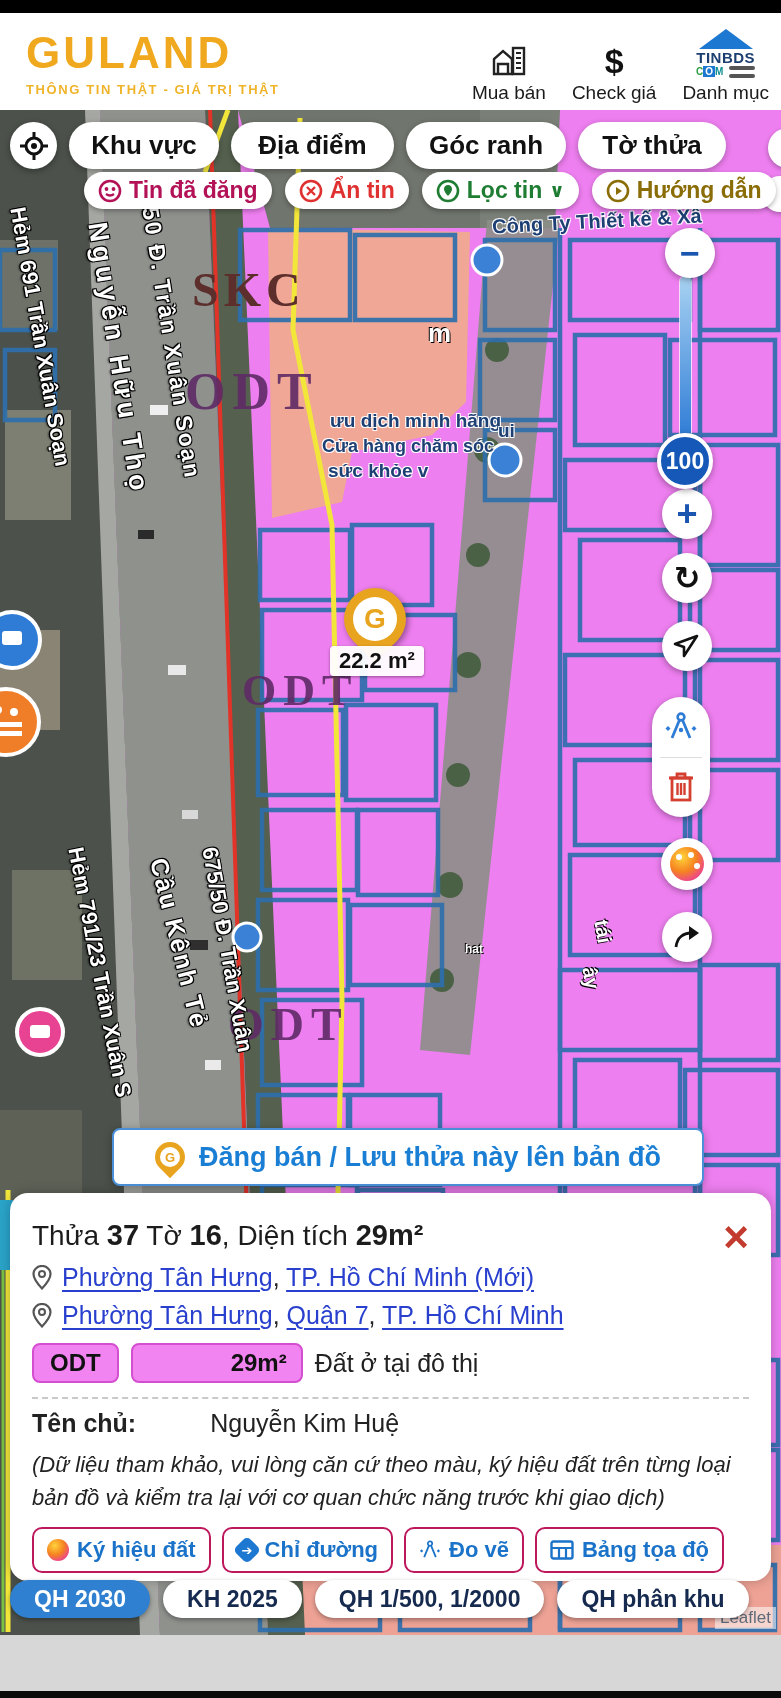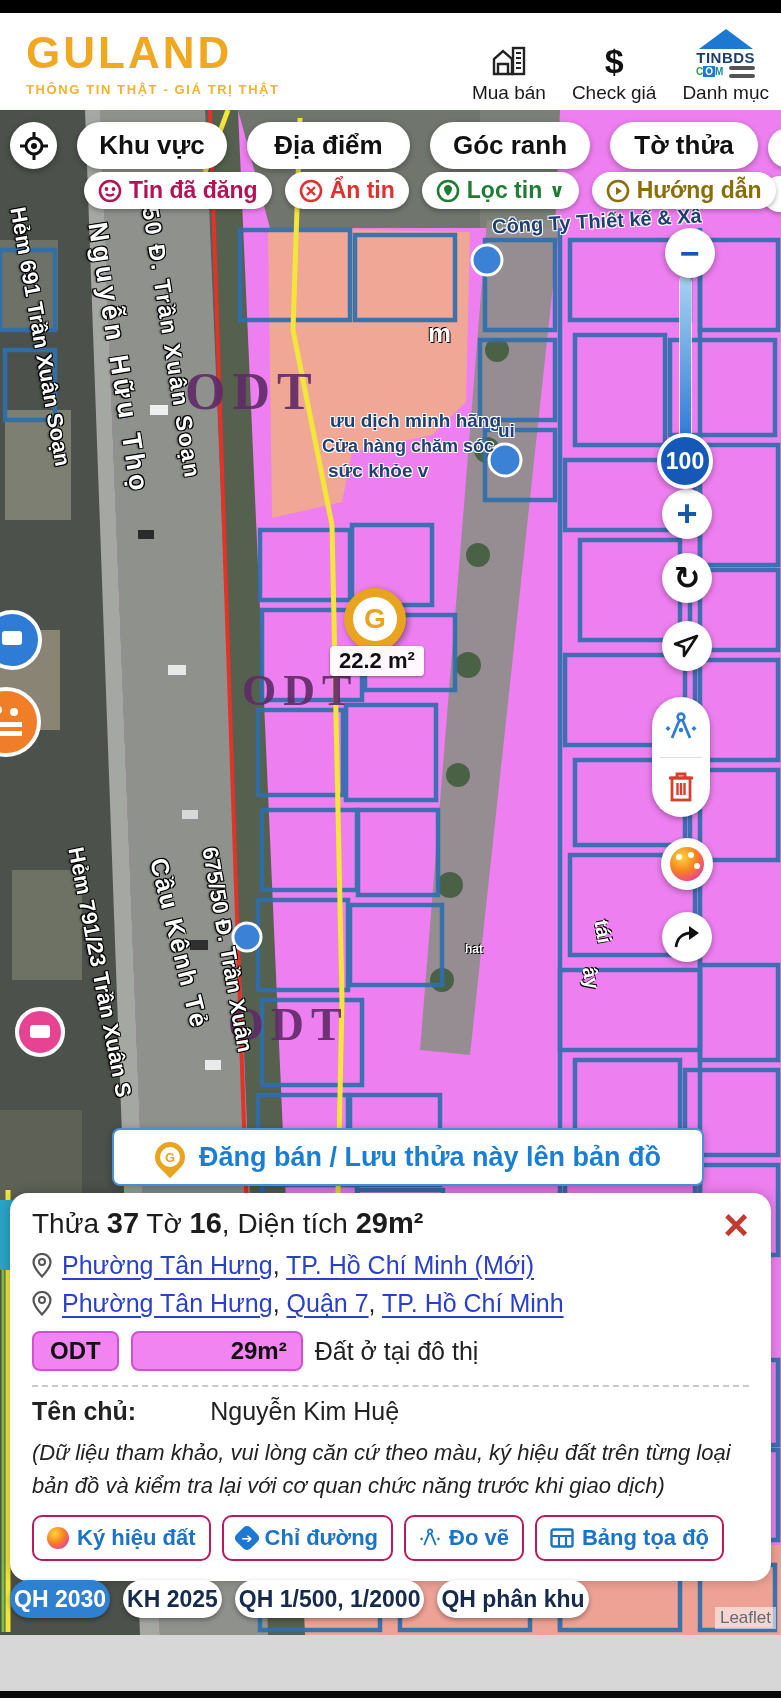--- a/index.html
+++ b/index.html
@@ -30,21 +30,21 @@
   .map svg{position:absolute;top:0;left:0;}
   .maplabel{position:absolute;white-space:nowrap;pointer-events:none;}
   .zone{font-family:"Liberation Serif","DejaVu Serif",serif;font-weight:700;}
   .skc{color:#5c2e2c;letter-spacing:5px;font-size:48px;}
   .odt{color:#5e2a66;letter-spacing:7px;opacity:.9;}
   .street{color:#fff;font-weight:700;text-shadow:-1px -1px 0 #000,1px -1px 0 #000,-1px 1px 0 #000,1px 1px 0 #000,0 2px 2px rgba(0,0,0,.6);transform-origin:0 0;}
   .poi-dark{color:#1d3f73;font-weight:700;text-shadow:-1px -1px 0 rgba(255,255,255,.9),1px -1px 0 rgba(255,255,255,.9),-1px 1px 0 rgba(255,255,255,.9),1px 1px 0 rgba(255,255,255,.9);}
   .frag{color:#fff;font-weight:700;text-shadow:-1px -1px 0 #000,1px 1px 0 #000;transform-origin:0 0;}
 
   
-  .row1{position:absolute;top:122px;left:10px;display:flex;gap:20px;align-items:center;z-index:30;}
+  .row1{position:absolute;top:122px;left:10px;display:flex;gap:12px;align-items:center;z-index:30;}
   .locate{width:47px;height:47px;border-radius:50%;background:#fff;box-shadow:0 2px 6px rgba(0,0,0,.35);display:flex;align-items:center;justify-content:center;flex:0 0 auto;}
   .pill1{height:47px;border-radius:24px;background:#fff;box-shadow:0 2px 6px rgba(0,0,0,.3);display:flex;align-items:center;justify-content:center;font-size:26px;font-weight:600;color:#111;}
   .row2{position:absolute;top:172px;left:84px;display:flex;gap:13px;align-items:center;z-index:30;}
   .pill2{height:37px;border-radius:19px;background:#fff;box-shadow:0 2px 5px rgba(0,0,0,.3);display:flex;align-items:center;gap:7px;padding:0 14px;font-size:23px;font-weight:700;}
   .pill-cut{position:absolute;background:#fff;border-radius:24px;box-shadow:0 2px 5px rgba(0,0,0,.3);z-index:29;}
 
   
   .ctl{position:absolute;background:#fff;border-radius:50%;box-shadow:0 2px 6px rgba(0,0,0,.35);display:flex;align-items:center;justify-content:center;z-index:25;}
   .glyph-blue{color:#1a56b0;font-weight:800;}
   .slider-track{position:absolute;right:90px;top:276px;width:11px;height:162px;border-radius:6px;background:linear-gradient(#a8d2f2,#2f7cd6);box-shadow:0 0 0 1px rgba(255,255,255,.7);z-index:24;}
@@ -61,21 +61,21 @@
   .pin .g{color:#e9a41f;font-size:28px;font-weight:800;}
   .arealbl{position:absolute;background:rgba(255,255,255,.95);border-radius:4px;padding:2px 9px;font-size:22px;font-weight:700;color:#111;box-shadow:0 1px 3px rgba(0,0,0,.4);z-index:21;}
 
   
   .banner{position:absolute;top:1128px;left:112px;width:592px;height:58px;background:#fff;border:2px solid #4a90d9;border-radius:8px;box-shadow:0 2px 8px rgba(0,0,0,.3);display:flex;align-items:center;justify-content:center;gap:14px;z-index:35;}
   .banner .txt{color:#1a7fd4;font-size:27px;font-weight:700;}
   .minipin{position:relative;width:30px;height:30px;background:#e9a41f;border-radius:50% 50% 50% 0;transform:rotate(-45deg);flex:0 0 auto;}
   .minipin .inner{position:absolute;left:5px;top:5px;width:20px;height:20px;border-radius:50%;background:#fff;display:flex;align-items:center;justify-content:center;transform:rotate(45deg);font-size:13px;font-weight:800;color:#e9a41f;}
 
   
-  .panel{position:absolute;top:1193px;left:10px;width:761px;height:388px;background:#fff;border-radius:18px;box-shadow:0 0 12px rgba(0,0,0,.25);padding:14px 22px 10px 22px;z-index:40;overflow:hidden;}
+  .panel{position:absolute;top:1193px;left:10px;width:761px;height:388px;background:#fff;border-radius:18px;box-shadow:0 0 12px rgba(0,0,0,.25);padding:26px 22px 10px 22px;z-index:40;overflow:hidden;}
   .ptitle{font-size:28px;color:#1c1c1c;display:flex;align-items:flex-start;}
   .ptitle b{font-size:29px;}
   .closex{margin-left:auto;font-size:44px;line-height:.8;color:#c23b2e;font-weight:700;}
   .locrow{display:flex;align-items:center;gap:10px;margin-top:9px;font-size:25px;color:#222;}
   .locrow a{color:#2940cf;text-decoration:underline;text-underline-offset:4px;}
   .badges{display:flex;align-items:center;gap:12px;margin-top:13px;}
   .badge{background:#f184f0;border:2px solid #d44fd0;border-radius:8px;font-size:24px;font-weight:700;color:#111;padding:4px 16px;}
   .badge.area{width:172px;text-align:right;padding-right:14px;}
   .landname{font-size:25px;color:#222;}
   .dashes{border:0;border-top:2px dashed #c9c9c9;margin:14px 0 10px 0;}
@@ -83,21 +83,21 @@
   .owner .ol{font-weight:700;}
   .disc{margin-top:10px;font-style:italic;font-size:22px;color:#222;line-height:1.5;}
   .actions{display:flex;gap:11px;margin-top:13px;}
   .abtn{height:46px;border:2px solid #be185d;border-radius:10px;background:#fff;display:flex;align-items:center;gap:8px;padding:0 13px;font-size:22px;font-weight:700;color:#1a73c9;white-space:nowrap;}
   .dirsq{width:20px;height:20px;background:#1d78d2;border-radius:5px;transform:rotate(45deg);display:flex;align-items:center;justify-content:center;}
   .dirsq span{transform:rotate(-45deg);color:#fff;font-size:13px;font-weight:800;}
   .palette.small{width:22px;height:22px;}
 
   
   .layers{position:absolute;top:1580px;left:10px;display:flex;gap:13px;z-index:45;}
-  .lp{height:38px;border-radius:19px;display:flex;align-items:center;padding:0 4px;font-size:23px;font-weight:800;background:#fff;color:#152a4e;box-shadow:0 2px 5px rgba(0,0,0,.35);}
+  .lp{height:38px;border-radius:19px;display:flex;align-items:center;padding:0 24px;font-size:23px;font-weight:800;background:#fff;color:#152a4e;box-shadow:0 2px 5px rgba(0,0,0,.35);}
   .lp.active{background:#2f80d0;color:#fff;}
   .leaflet{position:absolute;top:1607px;right:5px;font-size:17px;color:#5f6b7a;background:rgba(255,255,255,.55);padding:1px 5px;z-index:44;}
 
   .graystrip{position:absolute;top:1635px;left:0;width:781px;height:56px;background:#d7d7d7;z-index:50;}
   .blackbar{position:absolute;top:1691px;left:0;width:781px;height:7px;background:#0a0a0a;z-index:50;}
 </style>
 </head>
 <body>
 
 <div class="screen">
@@ -260,20 +260,21 @@
           <rect x="-6" y="612" width="28" height="5" fill="#fff"></rect>
           <rect x="-6" y="621" width="28" height="5" fill="#fff"></rect>
         <circle cx="40" cy="922" r="23" fill="#e84393" stroke="#fff" stroke-width="4"></circle>
         <rect x="30" y="915" width="20" height="13" rx="3" fill="#fff"></rect>
         <circle cx="487" cy="150" r="15" fill="#3b82d6" stroke="#fff" stroke-width="3"></circle>
         <circle cx="505" cy="350" r="16" fill="#3b82d6" stroke="#fff" stroke-width="3"></circle>
         <circle cx="247" cy="827" r="14" fill="#3b82d6" stroke="#fff" stroke-width="3"></circle>
       </g>
     </svg>
 
+    <span class="maplabel zone skc" style="left:192px;top:152px;">SKC</span>
     <span class="maplabel zone odt" style="left:185px;top:252px;font-size:52px;">ODT</span>
     <span class="maplabel zone odt" style="left:242px;top:555px;font-size:44px;">ODT</span>
     <span class="maplabel zone odt" style="left:228px;top:888px;font-size:46px;">ODT</span>
 
     <span class="maplabel street" style="left:30px;top:95px;font-size:22px;transform:rotate(80deg);">Hẻm 691 Trần Xuân Soạn</span>
     <span class="maplabel street" style="left:112px;top:110px;font-size:27px;letter-spacing:4px;transform:rotate(81deg);">Nguyễn Hữu Thọ</span>
     <span class="maplabel street" style="left:163px;top:95px;font-size:23px;letter-spacing:2px;transform:rotate(81deg);">50 Đ. Trần Xuân Soạn</span>
     <span class="maplabel street" style="left:88px;top:735px;font-size:22px;transform:rotate(79deg);">Hẻm 791/23 Trần Xuân S</span>
     <span class="maplabel street" style="left:172px;top:745px;font-size:25px;letter-spacing:2px;transform:rotate(76deg);">Cầu Kênh Tẻ</span>
     <span class="maplabel street" style="left:222px;top:735px;font-size:22px;transform:rotate(80deg);">675/50 Đ. Trần Xuân</span>

